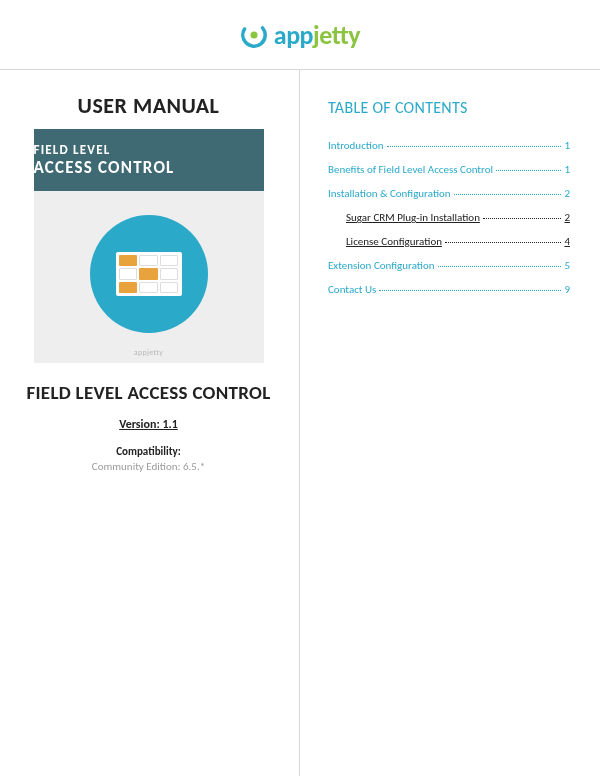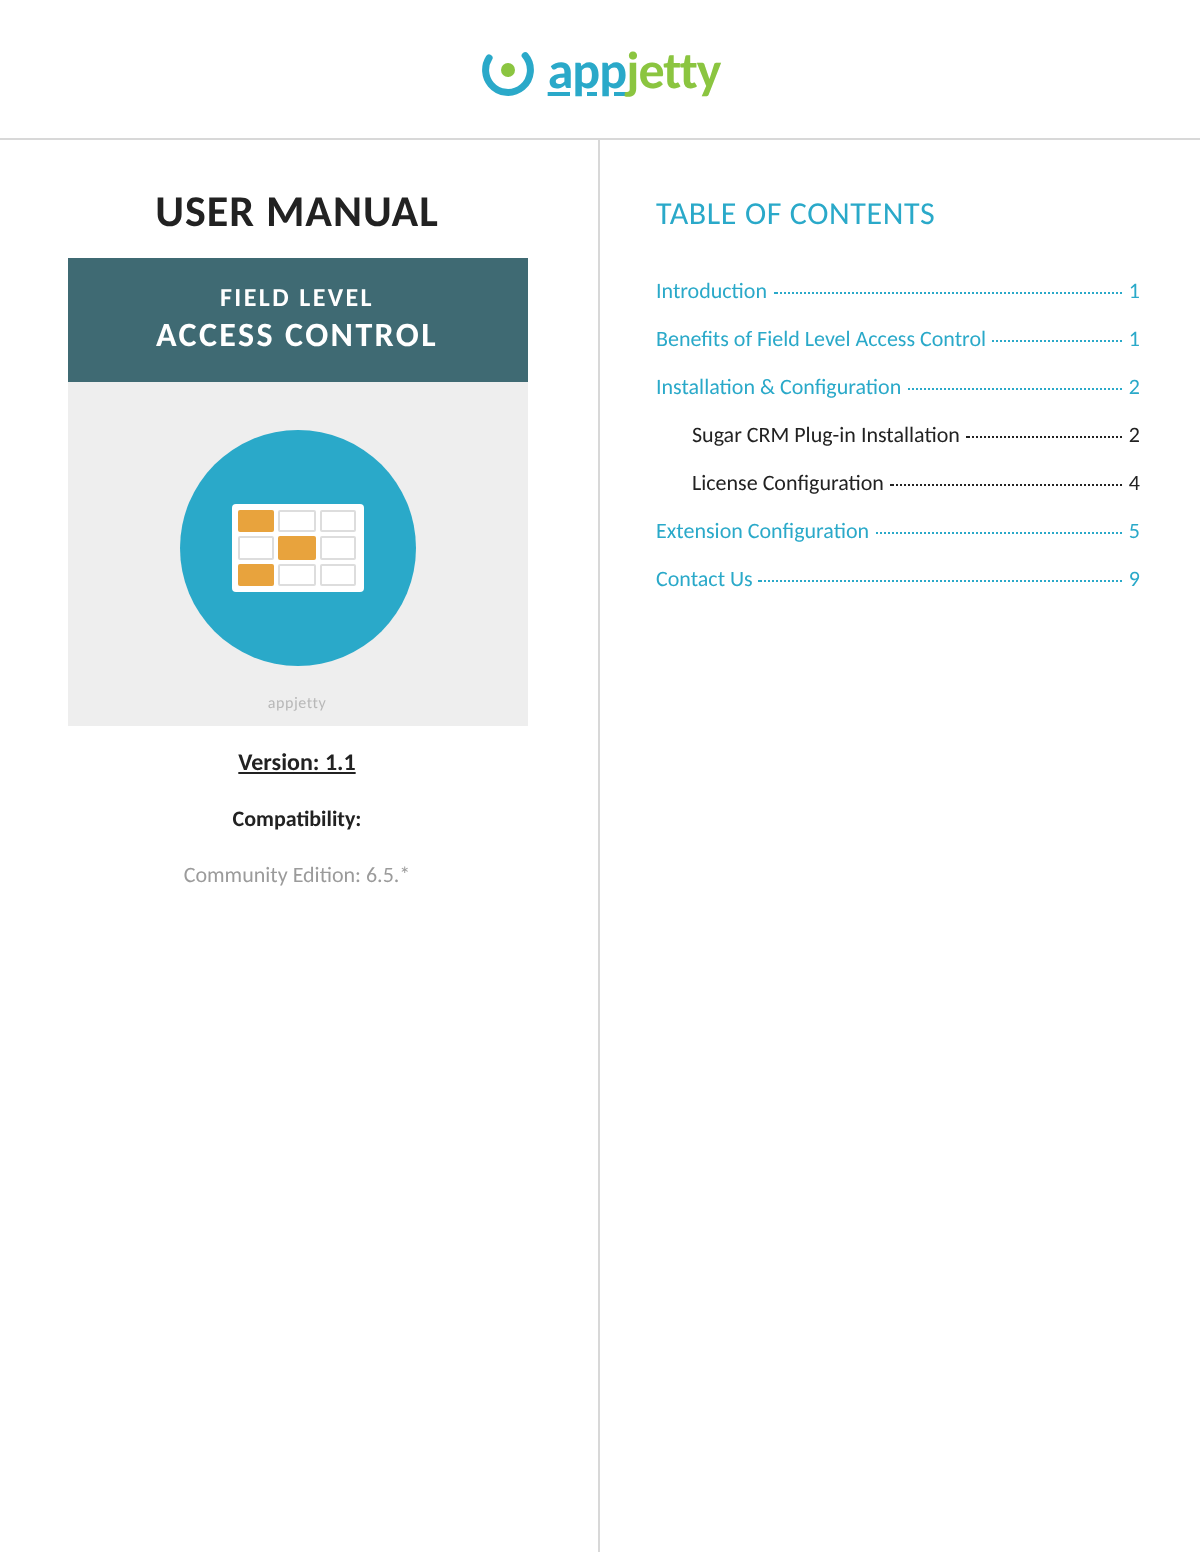--- a/index.html
+++ b/index.html
@@ -26,21 +26,21 @@
   }
   .logo-mark {
     width: 28px;
     height: 28px;
   }
   .logo-text {
     font-size: 26px;
     font-weight: 700;
     letter-spacing: -0.5px;
   }
-  .logo-app { color: #2aa9c9; text-decoration: underline; }
+  .logo-app { color: #2aa9c9; }
   .logo-jetty { color: #8bc540; }
   .content {
     display: flex;
     width: 100%;
     height: 706px;
   }
   .left-col {
     width: 50%;
     padding: 22px 24px 0 22px;
     border-right: 1px solid #d8d8d8;
@@ -64,21 +64,20 @@
     margin: 0 auto;
     position: relative;
     overflow: hidden;
   }
   .cover-top {
     background: #3f6a73;
     height: 62px;
     width: 100%;
     display: flex;
     flex-direction: column;
-    align-items: center;
     justify-content: center;
     color: #fff;
   }
   .cover-top-line1 {
     font-size: 13px;
     font-weight: 600;
     letter-spacing: 1.2px;
   }
   .cover-top-line2 {
     font-size: 17px;
@@ -144,41 +143,42 @@
     text-align: center;
     font-size: 11px;
     font-weight: 700;
     color: #222;
     margin-top: 14px;
   }
   .compat-value {
     text-align: center;
     font-size: 11px;
     color: #9b9b9b;
-    margin-top: 15px;
+    margin-top: 2px;
   }
   .toc-title {
     font-size: 16px;
     font-weight: 400;
     color: #2aa9c9;
     letter-spacing: 0.3px;
     margin-bottom: 22px;
   }
   .toc {
     list-style: none;
     font-size: 11px;
   }
   .toc li {
     display: flex;
     align-items: baseline;
     margin-bottom: 11px;
     white-space: nowrap;
   }
   .toc li.sub {
     padding-left: 18px;
+    text-decoration: underline;
   }
   .toc .label { flex: 0 0 auto; }
   .toc .dots {
     flex: 1 1 auto;
     border-bottom: 1px dotted currentColor;
     margin: 0 3px;
     position: relative;
     top: -2px;
     min-width: 8px;
   }
@@ -220,20 +220,21 @@
             <div></div>
             <div class="w"></div>
           <div></div>
             <div class="w"></div>
             <div class="w"></div>
         </div>
       </div>
       <div class="cover-footer">appjetty</div>
     </div>
 
+    <div class="doc-title">FIELD LEVEL ACCESS CONTROL</div>
     <div class="version">Version: 1.1</div>
     <div class="compat-label">Compatibility:</div>
     <div class="compat-value">Community Edition: 6.5.*</div>
   </div>
 
   <div class="right-col">
     <div class="toc-title">TABLE OF CONTENTS</div>
     <ul class="toc" id="toc-list">
         <li class="link">
           <span class="label">Introduction</span>

